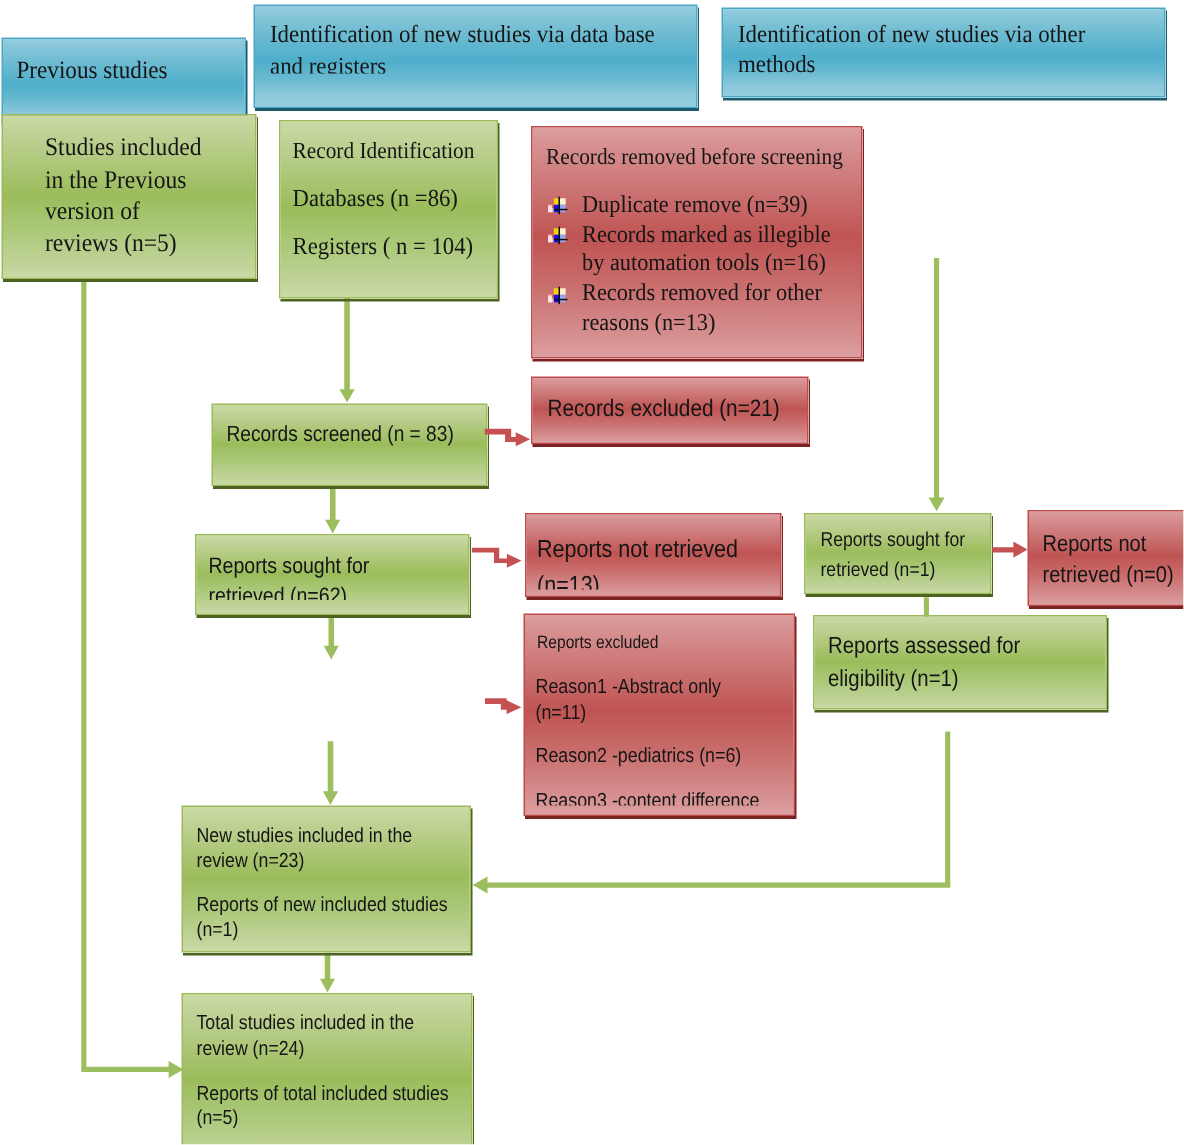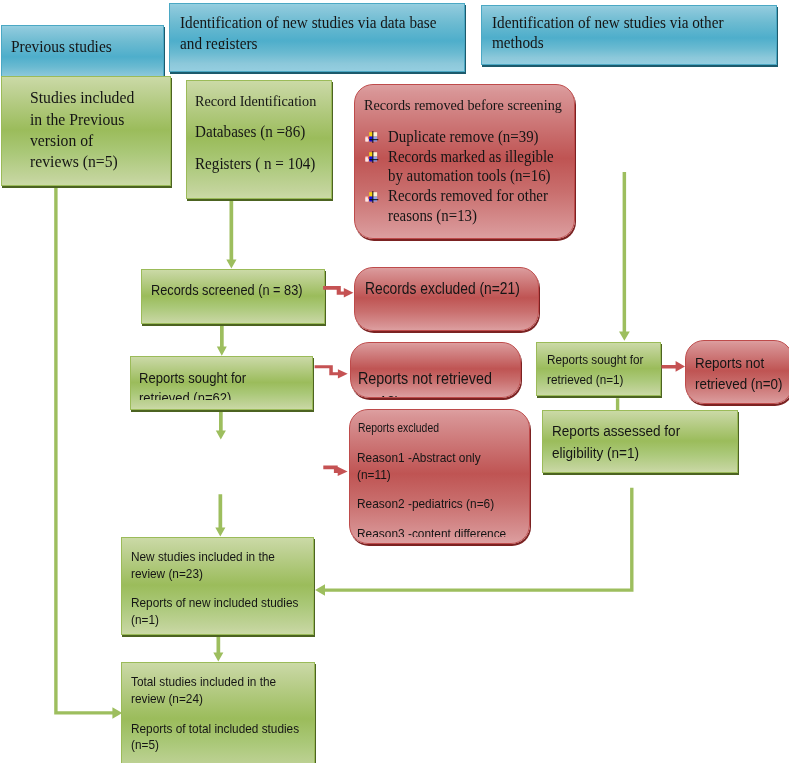--- a/index.html
+++ b/index.html
@@ -8,21 +8,21 @@
   .canvas{position:absolute;left:0;top:0;width:789px;height:763px;overflow:hidden;background:#fff;}
   .box{position:absolute;box-sizing:border-box;overflow:hidden;color:#111;}
   .blue{background:linear-gradient(180deg,#95cfe0 0%,#8dc9dc 5%,#6dbbd1 28%,#4eaecb 55%,#6abad1 73%,#8cc8da 89%,#95cee0 100%);
         border:1px solid #4ba8c4;}
   .green{background:linear-gradient(180deg,#cbdaa6 0%,#c3d49b 8%,#9bbc5b 49%,#aac878 70%,#c3d49c 94%,#cbdaa6 100%);
          border:1px solid #9bbb59;}
   .red{background:linear-gradient(180deg,#dd9fa0 0%,#d89495 5%,#bf5453 48%,#c96f6e 70%,#d89495 94%,#dd9fa0 100%);
        border:1px solid #be4b4b;}
   .sh-blue{box-shadow:1px 2px 0 0 #1c5a6c;}
   .sh-green{box-shadow:1px 2px 0 0 #4c6321;}
-  .sh-red{box-shadow:1px 2px 0 0 #7b2222;border-radius:19px;}
+  .sh-red{box-shadow:1px 2px 0 0 #7b2222;}
   .clip{position:absolute;overflow:hidden;}
   .t{position:absolute;white-space:pre;color:#151515;transform-origin:left top;line-height:1;}
   .serif{font-family:"Liberation Serif", serif;}
   .sans{font-family:"Liberation Sans", sans-serif;}
   .sx{transform:scaleX(0.875);}
   .sxs{transform:scaleX(0.93);}
   svg.ov{position:absolute;left:0;top:0;width:789px;height:763px;overflow:visible;}
   .bullet{position:absolute;}
 </style>
 </head>
@@ -122,33 +122,33 @@
     </svg>
     <div class="t serif sxs" style="left:32.5px;top:103.5px;font-size:16px;">Records removed for other</div>
     <div class="t serif sxs" style="left:32.5px;top:123.2px;font-size:16px;">reasons (n=13)</div>
   </div>
 
 
   <div class="box green sh-green" style="left:140.5px;top:269.1px;width:184px;height:54.5px;">
     <div class="t sans sx" style="left:9.5px;top:13px;font-size:14.6px;">Records screened (n = 83)</div>
   </div>
 
-  <div class="box red sh-red" style="left:354.4px;top:267px;width:184.2px;height:64px;">
+  <div class="box red sh-red" style="left:354.4px;top:251px;width:184.2px;height:45px;">
     <div class="t sans sx" style="left:9.4px;top:13px;font-size:15.8px;">Records excluded (n=21)</div>
   </div>
 
   <div class="box green sh-green" style="left:129.8px;top:355.9px;width:183.1px;height:54px;">
     <div class="clip" style="left:0;top:0;width:183.1px;height:43.5px;">
       <div class="t sans sx" style="left:7.8px;top:13.7px;font-size:14.9px;">Reports sought for</div>
       <div class="t sans sx" style="left:7.8px;top:34.6px;font-size:14.9px;">retrieved (n=62)</div>
     </div>
   </div>
 
   <div class="box red sh-red" style="left:349.7px;top:341.6px;width:171.2px;height:56.8px;">
-    <div class="clip" style="left:0;top:16px;width:143px;height:46.6px;">
+    <div class="clip" style="left:0;top:4px;width:143px;height:46.6px;">
       <div class="t sans sx" style="left:7.2px;top:11.2px;font-size:16.4px;">Reports not retrieved</div>
       <div class="t sans sx" style="left:7.2px;top:35.9px;font-size:16.4px;">(n=13)</div>
     </div>
   </div>
 
 
   <div class="box red sh-red" style="left:348.5px;top:409px;width:181.4px;height:135.1px;">
     <div class="clip" style="left:0;top:0;width:181.4px;height:127.2px;">
       <div class="t sans sx" style="left:8.3px;top:13.3px;font-size:11.9px;">Reports excluded</div>
       <div class="t sans sx" style="left:7.8px;top:40.8px;font-size:13.6px;">Reason1 -Abstract only</div>

